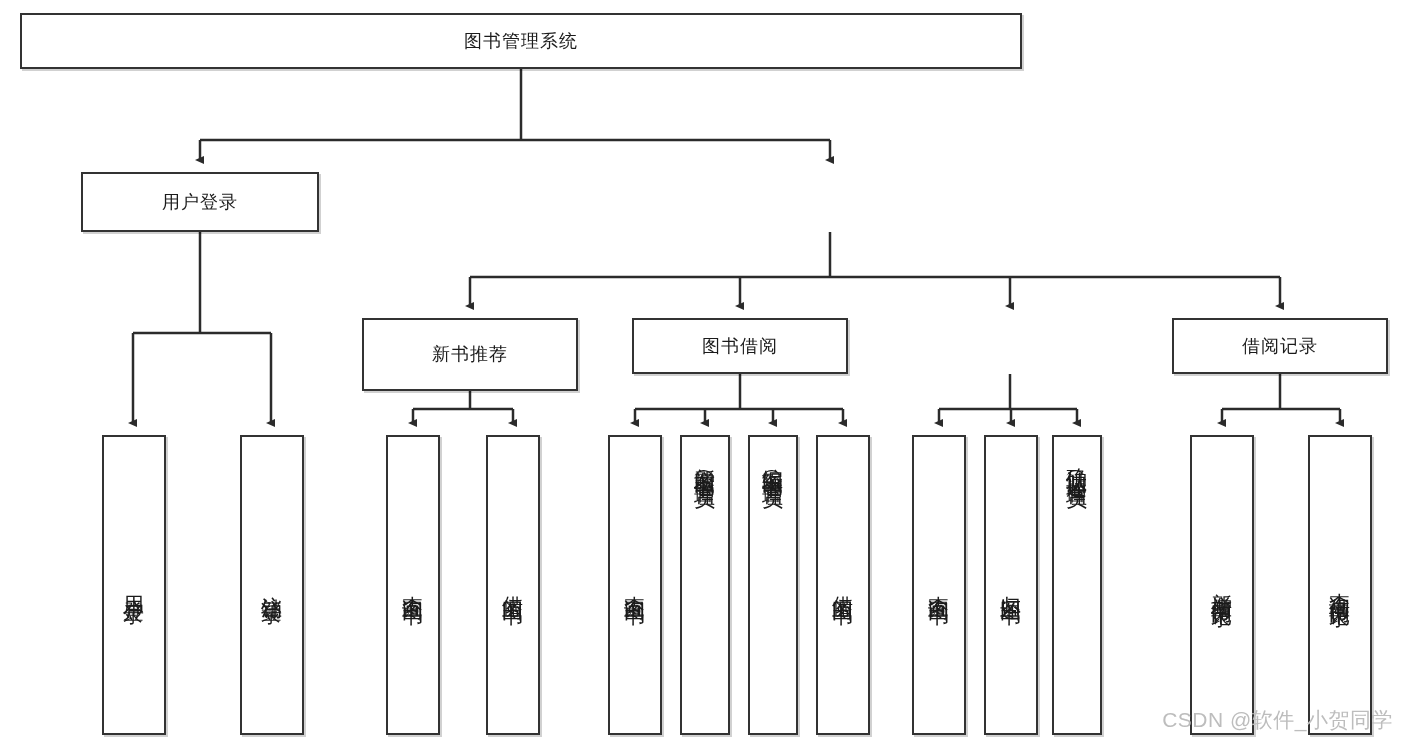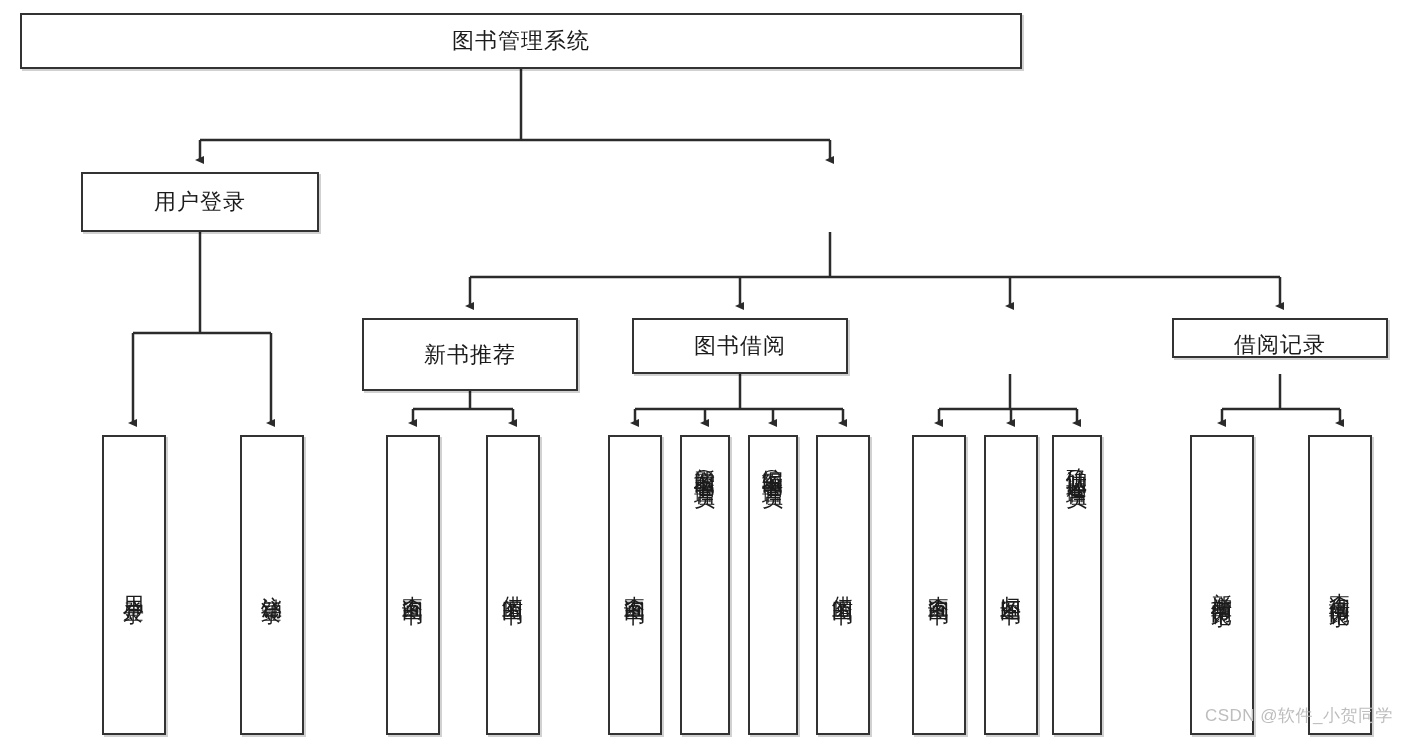--- a/index.html
+++ b/index.html
@@ -30,21 +30,21 @@
     box-sizing: border-box;
     background: #ffffff;
     border: 2px solid #333333;
     display: flex;
     align-items: center;
     justify-content: center;
     box-shadow: 2px 2px 0 rgba(0,0,0,0.18);
   }
   .node-label {
     color: #1b1b1b;
-    font-size: 22px;
+    font-size: 18px;
     line-height: 1.05;
     letter-spacing: 1px;
     white-space: nowrap;
     user-select: none;
   }
   .node.horizontal .node-label {
     writing-mode: horizontal-tb;
   }
   .node.vertical {
     align-items: flex-start;
@@ -58,23 +58,23 @@
     letter-spacing: 3px;
     line-height: 1.0;
   }
   .node.vertical.center-text {
     align-items: center;
     padding-top: 0;
   }
   #watermark {
     position: absolute;
     right: 12px;
-    bottom: 20px;
+    bottom: 13px;
     color: #bdbdbd;
-    font-size: 17px;
+    font-size: 21px;
     letter-spacing: 0.5px;
     white-space: nowrap;
     user-select: none;
   }
 </style>
 </head>
 <body>
 
 <div id="canvas">
 
@@ -139,21 +139,21 @@
 
   <div class="node horizontal" style="left:362px; top:318px; width:216px; height:73px;">
     <span class="node-label">新书推荐</span>
   </div>
 
   <div class="node horizontal" style="left:632px; top:318px; width:216px; height:56px;">
     <span class="node-label">图书借阅</span>
   </div>
 
 
-  <div class="node horizontal" style="left:1172px; top:318px; width:216px; height:40px;align-items:flex-end;">
+  <div class="node horizontal" style="left:1172px; top:318px; width:216px; height:56px;">
     <span class="node-label">借阅记录</span>
   </div>
 
   <div class="node vertical center-text" style="left:102px; top:435px; width:64px; height:300px;">
     <span class="node-label">用户登录</span>
   </div>
 
   <div class="node vertical center-text" style="left:240px; top:435px; width:64px; height:300px;">
     <span class="node-label">注销登录</span>
   </div>

